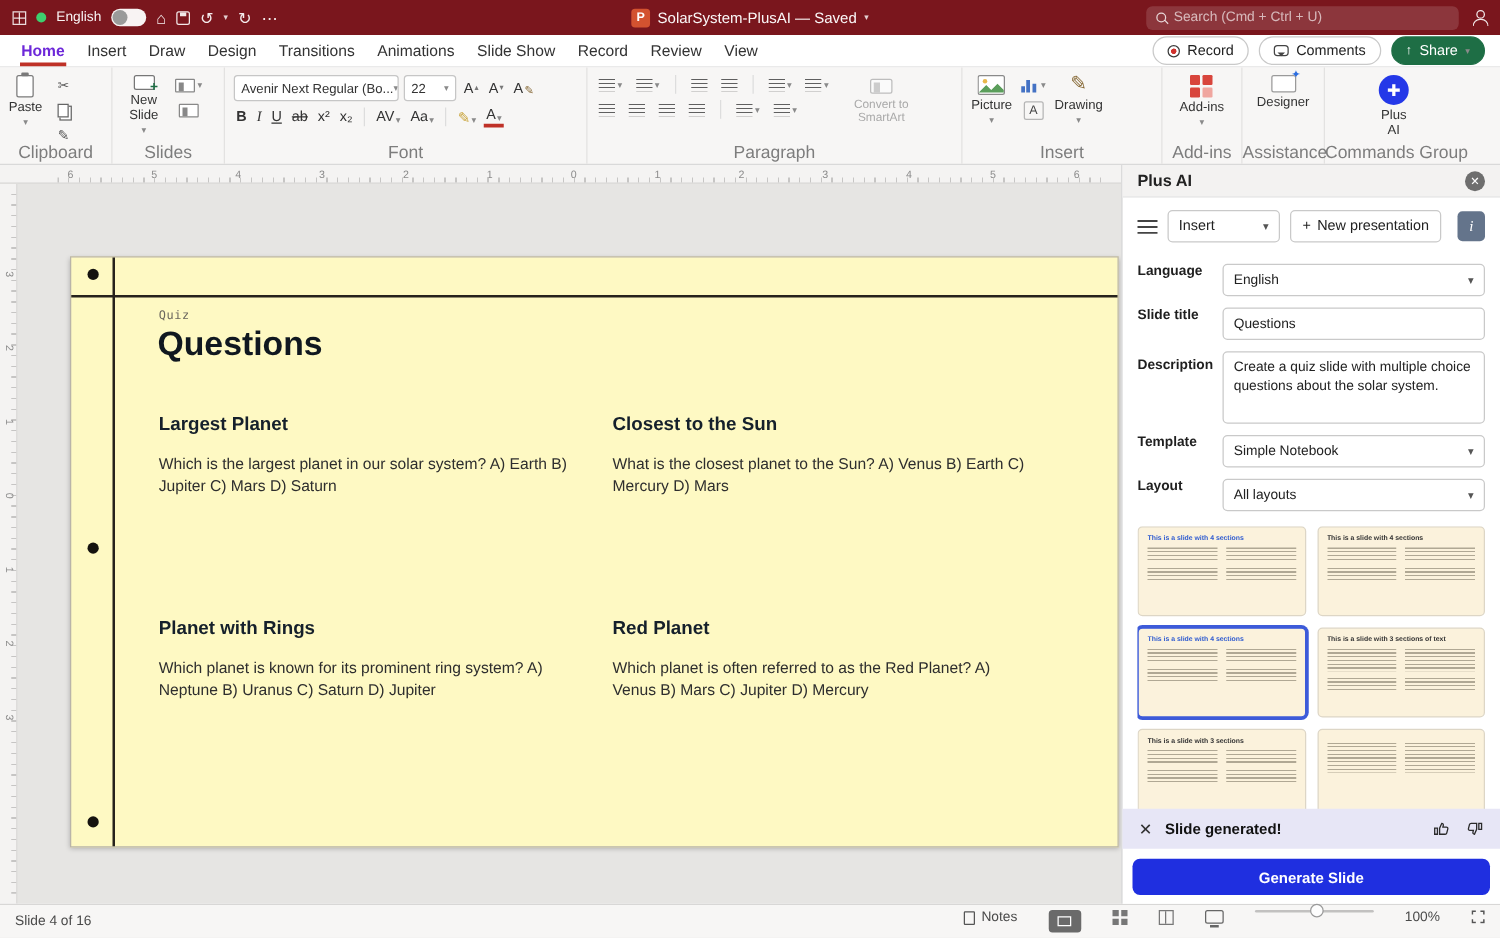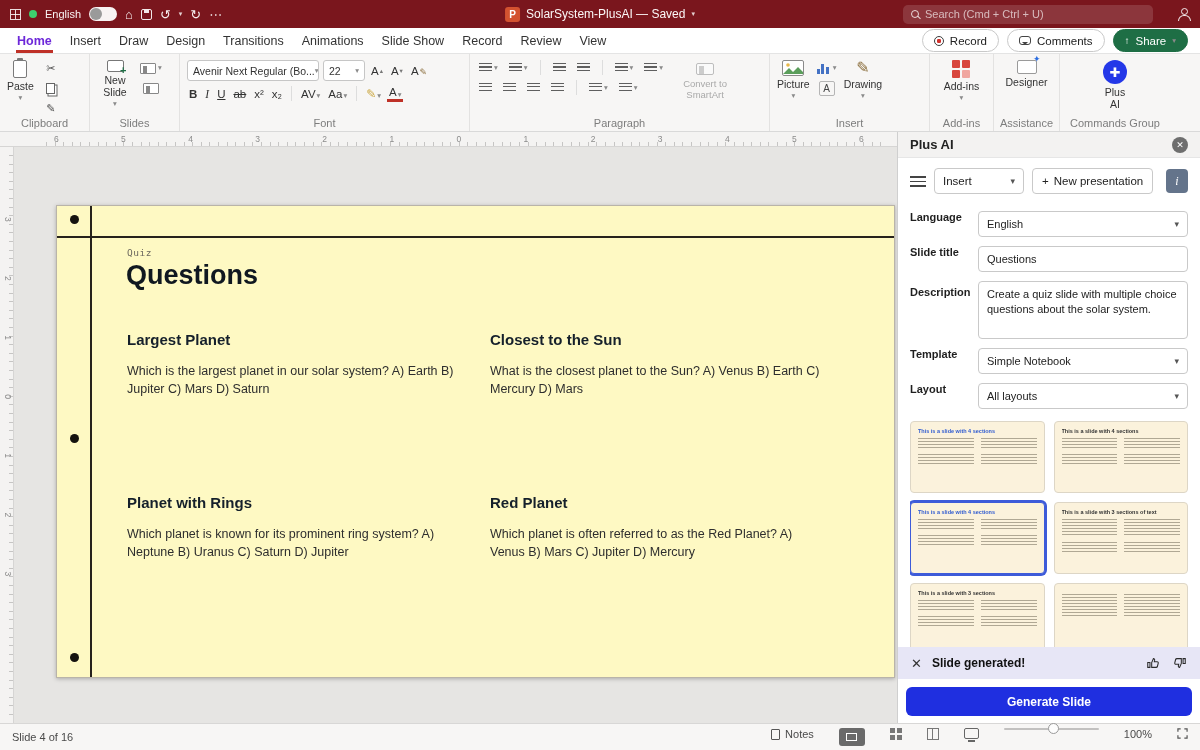--- a/index.html
+++ b/index.html
@@ -15,21 +15,21 @@
   .gdot{width:8px;height:8px;border-radius:50%;background:#3ecf6e}
   .tb-auto{font-size:11px;color:rgba(255,255,255,.95)}
   .toggle{width:28px;height:14px;border-radius:7px;background:rgba(255,255,255,.95);position:relative}
   .toggle i{position:absolute;left:1px;top:1px;width:12px;height:12px;border-radius:50%;background:#9a9a9a;display:block}
   .flop{width:11px;height:11px;border:1.2px solid rgba(255,255,255,.9);border-radius:2px;position:relative}
   .flop::after{content:'';position:absolute;top:0;left:2px;width:5px;height:3px;background:rgba(255,255,255,.9)}
   .caret-w{font-size:7px;color:rgba(255,255,255,.8)}
   .tb-title{position:absolute;left:50%;top:0;height:28px;transform:translateX(-50%);display:flex;align-items:center;gap:6px}
   .ppt-ic{width:15px;height:15px;background:#d35230;border-radius:3px;color:#fff;font-size:10px;font-weight:bold;display:flex;align-items:center;justify-content:center}
   .doc-title{font-size:12px;color:rgba(255,255,255,.97)}
-  .tb-right{margin-left:auto;display:flex;align-items:center;gap:24px}
+  .tb-right{margin-left:auto;display:flex;align-items:center;gap:10px}
   .search{width:250px;height:19px;border-radius:5px;background:rgba(255,255,255,.14);display:flex;align-items:center;gap:6px;padding:0 8px}
   .mag{width:8px;height:8px;border:1.3px solid rgba(255,255,255,.8);border-radius:50%;position:relative;flex:none}
   .mag::after{content:'';position:absolute;right:-3px;bottom:-1px;width:4px;height:1.3px;background:rgba(255,255,255,.8);transform:rotate(45deg)}
   .search input{flex:1;background:transparent;border:none;outline:none;font-size:11px;color:rgba(255,255,255,.85)}
   .search input::placeholder{color:rgba(255,255,255,.65)}
   .person{width:13px;height:13px;position:relative}
   .person::before{content:'';position:absolute;top:0;left:4px;width:5px;height:5px;border:1.2px solid rgba(255,255,255,.9);border-radius:50%}
   .person::after{content:'';position:absolute;bottom:0;left:1px;width:11px;height:5px;border:1.2px solid rgba(255,255,255,.9);border-bottom:none;border-radius:6px 6px 0 0}
 
   
@@ -41,21 +41,21 @@
   .pill{height:23px;border:1px solid #c9c9c9;border-radius:12px;background:#fff;display:flex;align-items:center;gap:6px;padding:0 11px;font-size:11.5px;color:#222;white-space:nowrap}
   .rec-dot{width:10px;height:10px;border:1.6px solid #3b3b3b;border-radius:50%;background:radial-gradient(circle,#d0312d 0 2px,transparent 2.4px)}
   .bubble{width:12px;height:9px;border:1.2px solid #444;border-radius:3px;position:relative}
   .bubble::after{content:'';position:absolute;left:2px;bottom:-4px;border:3px solid transparent;border-top-color:#444}
   .pill.share{background:#1e6e45;border-color:#1e6e45;color:#fff}
   .share-arr{font-size:10px;color:#fff;line-height:1}
 
   
   .ribbon{height:78px;background:#f7f6f5;border-bottom:1px solid #d9d9d9;display:flex;flex:none}
   .grp{position:relative;border-right:1px solid #e3e2e1;padding:6px 7px 16px;display:flex;gap:7px;align-items:flex-start;flex:none}
-  .grp-label{position:absolute;bottom:2px;left:0;right:0;text-align:center;font-size:11px;color:#7d7d7d;white-space:nowrap}
+  .grp-label{position:absolute;bottom:2px;left:0;right:0;text-align:center;font-size:14px;color:#7d7d7d;white-space:nowrap}
   .bigbtn{display:flex;flex-direction:column;align-items:center;gap:2px;font-size:10.5px;color:#333;text-align:center;line-height:1.15}
   .cv::after{content:"▾";font-size:7.5px;color:#8a8a8a;line-height:1}
   .smcol{display:flex;flex-direction:column;gap:4px}
   .smbtn{min-width:20px;height:16px;display:flex;align-items:center;justify-content:center;font-size:11px;color:#555;gap:2px}
   .clip-ic{width:14px;height:18px;border:1.4px solid #7a7a7a;border-radius:2px;position:relative;background:#fff}
   .clip-ic::after{content:'';position:absolute;top:-3px;left:3px;width:6px;height:3px;background:#7a7a7a;border-radius:1px}
   .copy-ic{width:9px;height:11px;border:1.1px solid #666;background:#fff;box-shadow:2px 2px 0 -0.5px #fff,2px 2px 0 0.5px #666}
   .ns-ic{width:17px;height:12px;border:1.3px solid #777;border-radius:2px;position:relative;background:#fff}
   .ns-ic::after{content:'+';position:absolute;right:-4px;bottom:-6px;color:#1e6e45;font-size:11px;font-weight:bold}
   .lay-ic{width:16px;height:11px;border:1.1px solid #888;border-radius:1px;background:linear-gradient(#888,#888) 2px 2px/4px 7px no-repeat,#fff}

